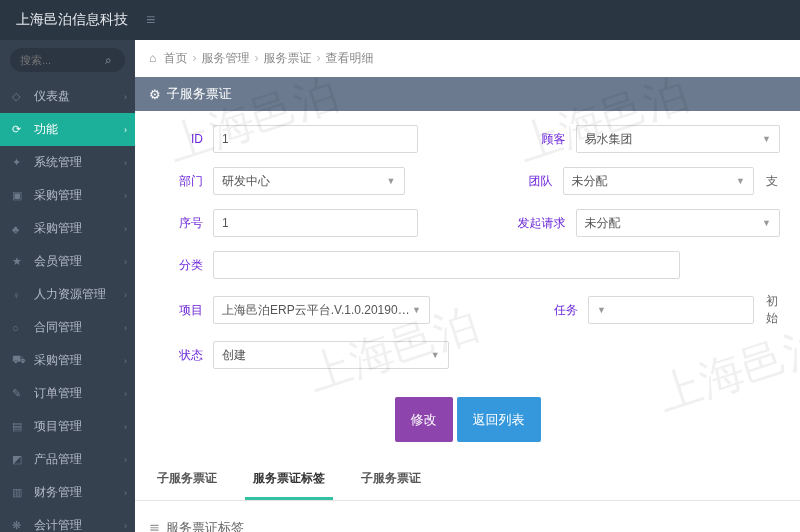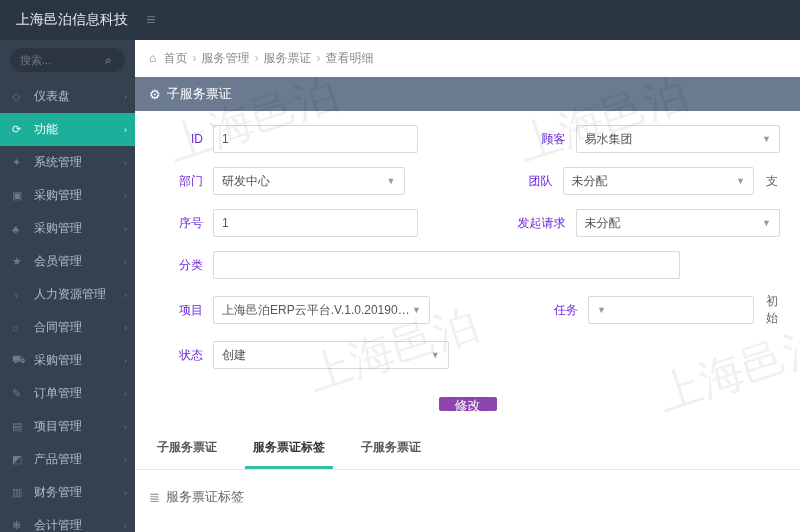--- a/index.html
+++ b/index.html
@@ -33,21 +33,21 @@
   .form { padding: 14px 20px 6px 20px; }
   .form-row { display: flex; margin-bottom: 14px; align-items: center; }
   .fld { display: flex; align-items: center; flex: 1; }
   .fld .lbl { width: 58px; text-align: right; color: #6d28d9; padding-right: 10px; }
   .ctl { flex: 1; height: 28px; border: 1px solid #d9d9d9; border-radius: 2px; padding: 0 8px; color: #555; font-size: 12px; display: flex; align-items: center; justify-content: space-between; background: #fff; }
   .ctl-input { flex: 1; border: none; outline: none; font-size: 12px; color: #555; }
   .ctl.sel .caret { color: #999; font-size: 9px; }
   .gap { width: 100px; }
 
   .btn-row { display: flex; justify-content: center; padding: 8px 0 18px 0; }
-  .btn { height: 14px; padding: 0 16px; border: none; color: #fff; font-size: 13px; border-radius: 2px; margin: 0 2px; cursor: pointer; }
+  .btn { height: 45px; padding: 0 16px; border: none; color: #fff; font-size: 13px; border-radius: 2px; margin: 0 2px; cursor: pointer; }
   .btn.purple { background: #8e44ad; }
   .btn.blue { background: #3598dc; }
 
   .tabs { border-bottom: 1px solid #e5e5e5; display: flex; padding: 0 14px; }
   .tabs .tab { padding: 10px 8px; font-size: 12px; color: #555; margin-right: 20px; cursor: pointer; font-weight: bold; }
   .tabs .tab.active { color: #333; border-bottom: 3px solid #34bfa3; }
 
   .sub-panel { padding: 14px 14px 0 14px; }
   .sub-title { color: #666; font-size: 13px; padding: 4px 0 12px 0; display: flex; align-items:center; }
   .sub-title .bars-ico { margin-right: 6px; color: #999; }
@@ -243,20 +243,21 @@
         <div class="ctl sel">
             <span>创建</span>
             <span class="caret">▼</span>
           </div>
       </div>
     </div>
   </div>
 
   <div class="btn-row">
     <button class="btn purple">修改</button>
+    <button class="btn blue">返回列表</button>
   </div>
 
   <div class="tabs" id="tabs">
       <div class="tab">子服务票证</div>
       <div class="tab active">服务票证标签</div>
       <div class="tab">子服务票证</div>
     </div>
 
   <div class="sub-panel">
     <div class="sub-title">

